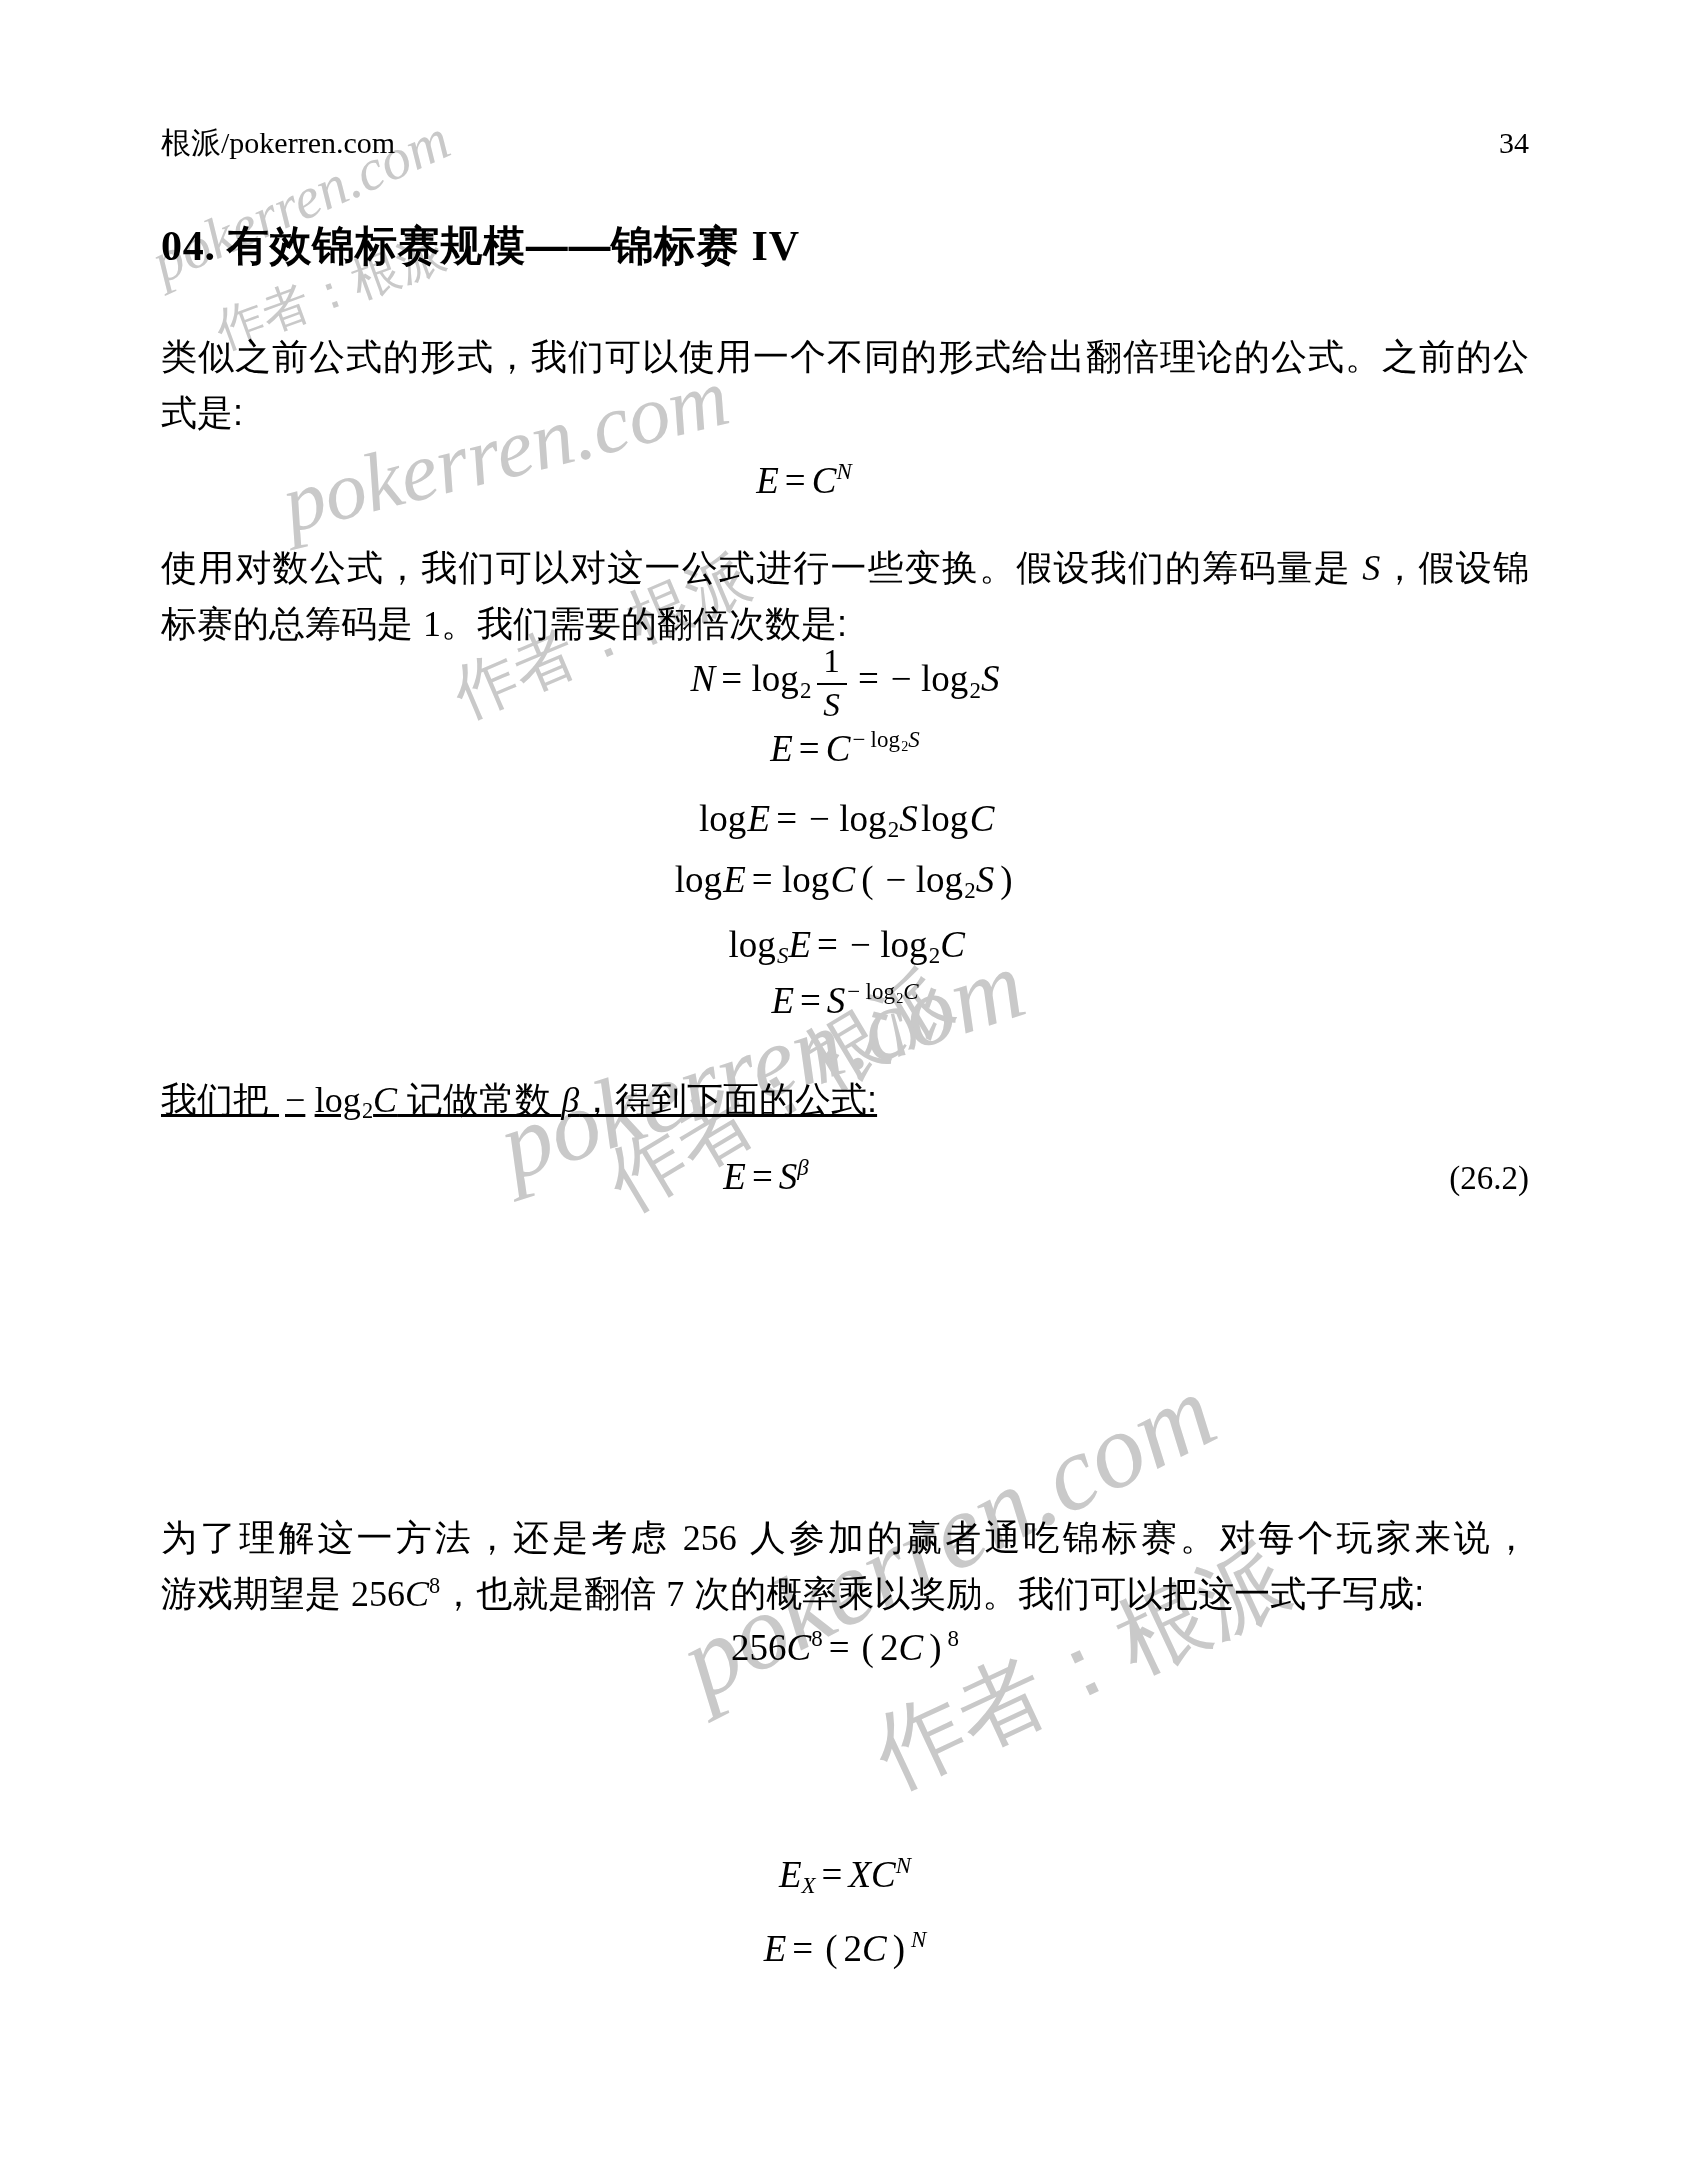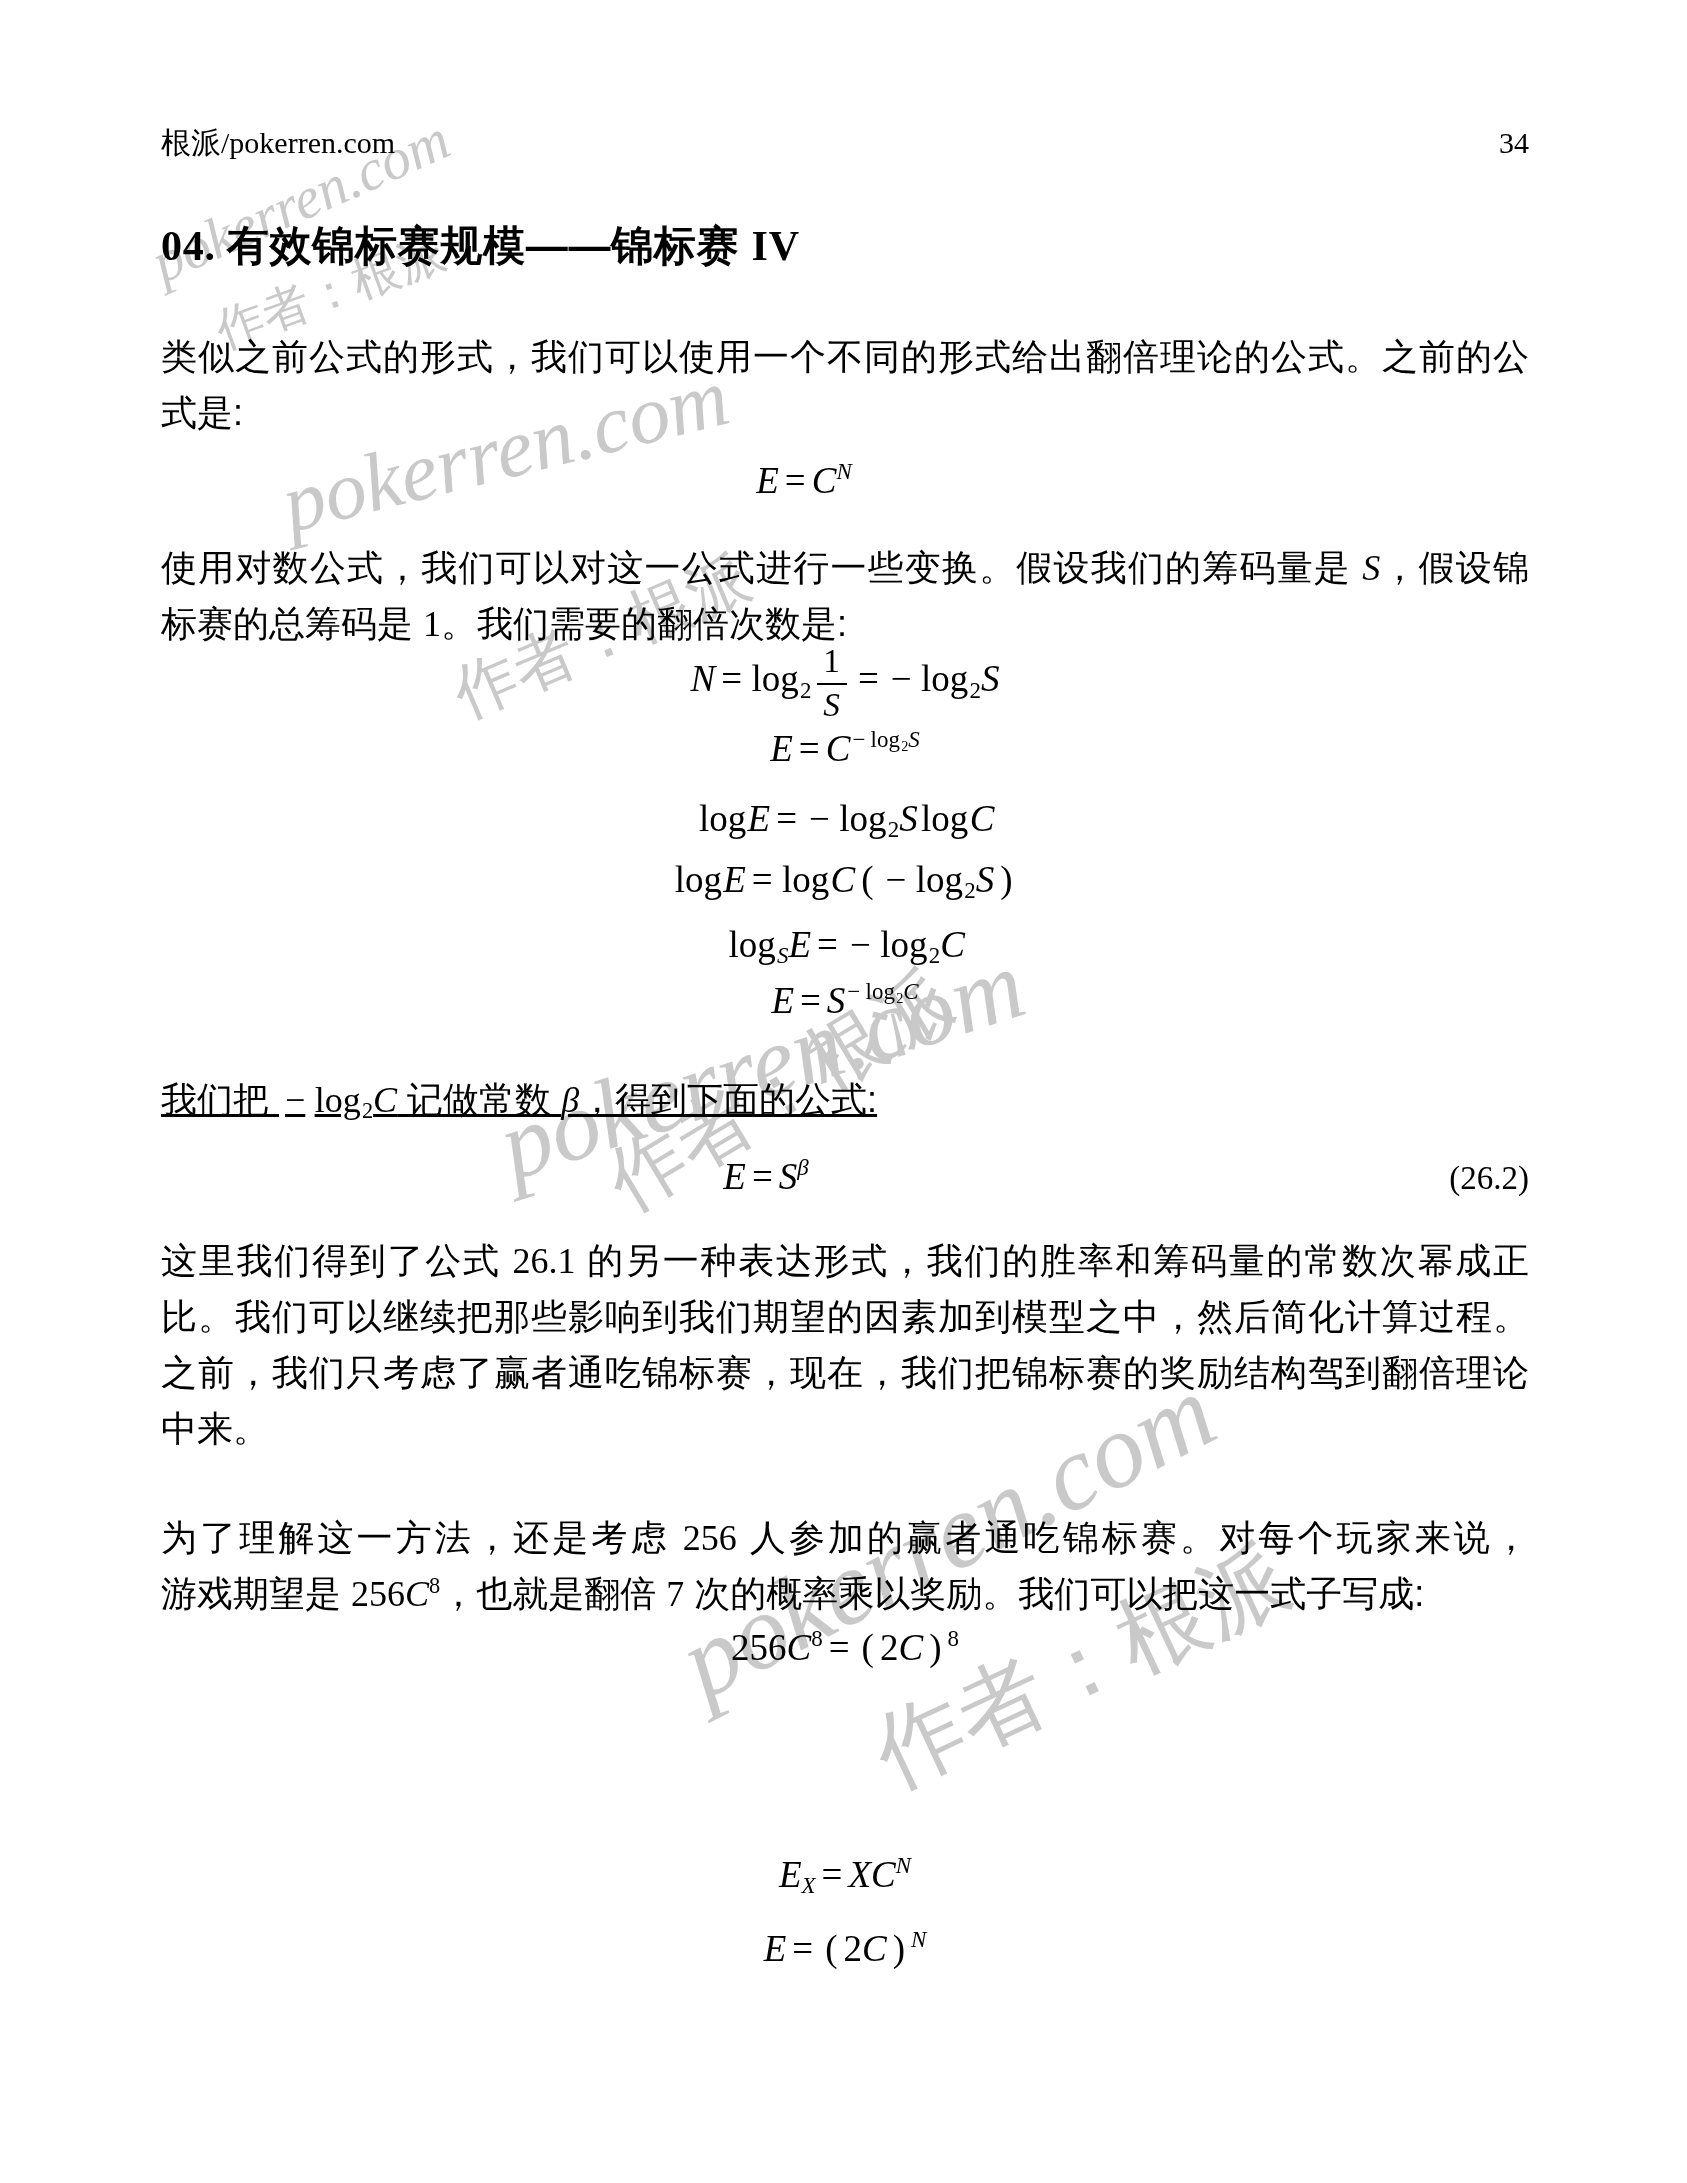--- a/index.html
+++ b/index.html
@@ -99,26 +99,20 @@
 
   <div id="p3" class="para">
     <div class="tline"><span class="m-txt">我们把 </span><span class="m-op">−</span><span class="m-fn">log</span><span class="m-sub"><span class="m-num">2</span></span><span class="m-var">C</span><span class="m-txt"> 记做常数 </span><span class="m-var">β</span><span class="m-txt">，得到下面的公式:</span></div>
   </div>
 
   <div id="f7" class="formula">
     <span class="fwrap"><span class="m-var">E</span><span class="m-op">=</span><span class="m-var">S</span><span class="m-sup"><span class="m-var">β</span></span></span>
     <span class="eqno">(26.2)</span>
   </div>
 
-  <div id="p4" class="para">
-    <div class="tline jfull"><span class="m-txt">这里我们得到了公式 </span><span class="m-num">26.1</span><span class="m-txt"> 的另一种表达形式，我们的胜率和筹码量的常数次幂成正</span></div>
-    <div class="tline jfull"><span class="m-txt">比。我们可以继续把那些影响到我们期望的因素加到模型之中，然后简化计算过程。</span></div>
-    <div class="tline jfull"><span class="m-txt">之前，我们只考虑了赢者通吃锦标赛，现在，我们把锦标赛的奖励结构驾到翻倍理论</span></div>
-    <div class="tline"><span class="m-txt">中来。</span></div>
-  </div>
 
   <div id="p5" class="para">
     <div class="tline jfull"><span class="m-txt">为了理解这一方法，还是考虑 </span><span class="m-num">256</span><span class="m-txt"> 人参加的赢者通吃锦标赛。对每个玩家来说，</span></div>
     <div class="tline"><span class="m-txt">游戏期望是 </span><span class="m-num">256</span><span class="m-var">C</span><span class="m-sup"><span class="m-num">8</span></span><span class="m-txt">，也就是翻倍 </span><span class="m-num">7</span><span class="m-txt"> 次的概率乘以奖励。我们可以把这一式子写成:</span></div>
   </div>
 
   <div id="f8" class="formula"><span class="m-num">256</span><span class="m-var">C</span><span class="m-sup"><span class="m-num">8</span></span><span class="m-op">=</span><span class="m-op">(</span><span class="m-num">2</span><span class="m-var">C</span><span class="m-op">)</span><span class="m-sup"><span class="m-num">8</span></span></div>
 
 
   <div id="f9" class="formula"><span class="m-var">E</span><span class="m-sub"><span class="m-var">X</span></span><span class="m-op">=</span><span class="m-var">X</span><span class="m-var">C</span><span class="m-sup"><span class="m-var">N</span></span></div>

